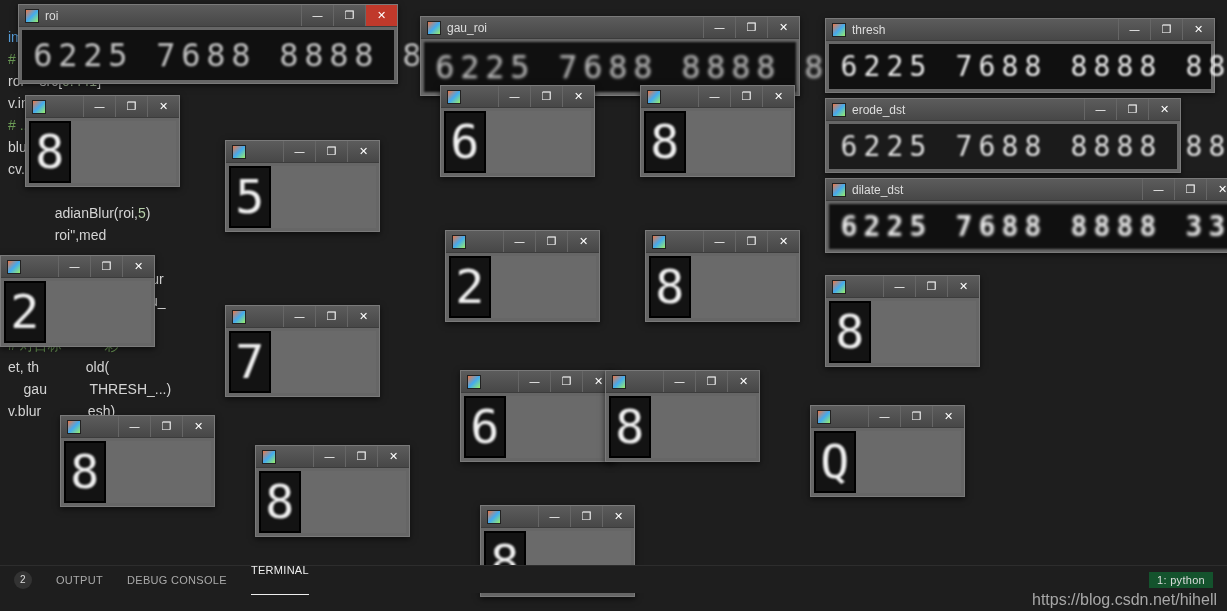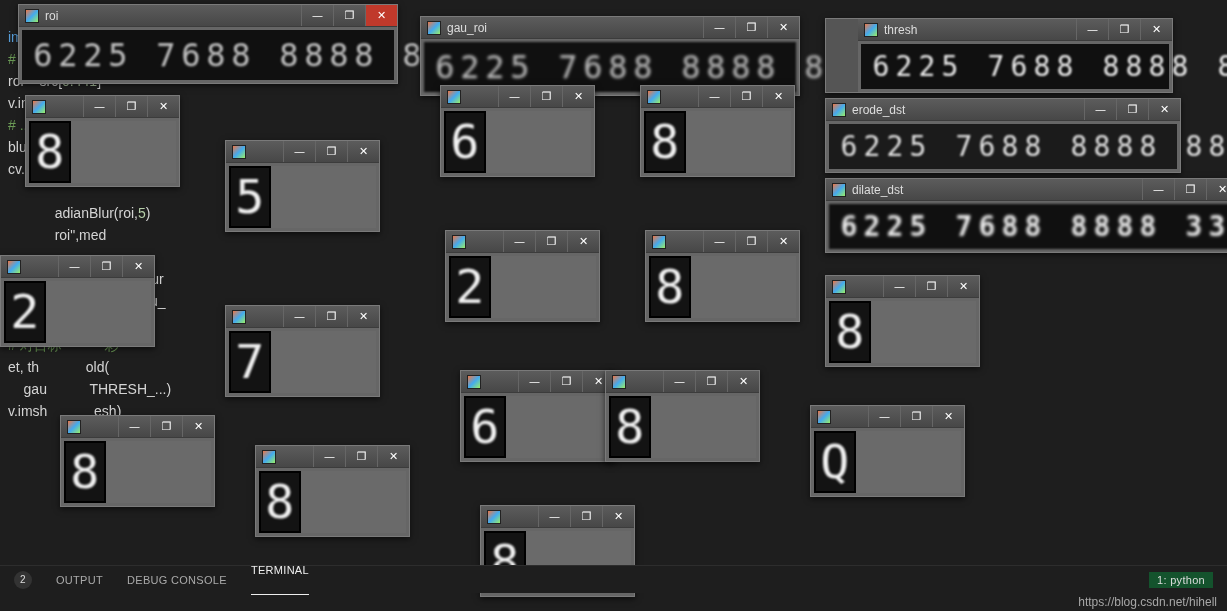--- a/index.html
+++ b/index.html
@@ -24,21 +24,21 @@
     border-top: 1px solid #2d2d2d; background: #1e1e1e;
   }
   .bottom-bar .count { background: #333; color: #ddd; width: 18px; height: 18px;
     display: flex; align-items: center; justify-content: center; border-radius: 9px; font-size: 10px; text-transform: none; }
   .bottom-bar .tab { cursor: pointer; color: #aaa; }
   .bottom-bar .tab.active { color: #eee; border-bottom: 1px solid #eee; padding-bottom: 18px; }
   .bottom-bar .spacer { flex: 1; }
   .bottom-bar .dropdown { text-transform: none; color: #ddd; background: #14532d; padding: 2px 8px; }
 
   .watermark {
-    position: absolute; right: 10px; bottom: 2px; color: #a7a7a7; font-size: 12px;
+    position: absolute; right: 10px; bottom: 2px; color: #a7a7a7; font-size: 16px;
   }
 
   
   .cvwin {
     position: absolute; background: #555; border: 1px solid #7a7a7a;
     box-shadow: 0 2px 6px rgba(0,0,0,.6);
   }
   .cvwin .titlebar {
     height: 22px; background: linear-gradient(#5c5c5c,#474747);
     display: flex; align-items: center; font-size: 12px; color: #ddd;
@@ -93,21 +93,21 @@
 
 <span>            adianBlur(roi,</span><span class="num">5</span><span>)</span>
 <span>            roi",med</span>
 
 <span>au_roi = cv.GaussianBlur</span>
 <span>v.imshow("gau_roi", gau_</span>
 
 <span class="cmt"># 对目标           彩</span>
 <span>et, th            old(</span>
 <span>    gau           THR</span><span>ESH_...)</span>
-<span>v.imsh            esh)</span>
+<span>v.blur            esh)</span>
 </div>
 
 <div class="cvwin" style="left:18px; top:4px; width:380px;">
   <div class="titlebar">
     <div class="appicon"></div>
     <div class="title">roi</div>
     <div class="btns">
       <div class="btn min"></div>
       <div class="btn max"></div>
       <div class="btn close red"></div>
@@ -176,21 +176,21 @@
     <div class="grp">
           <span class="d">8</span>
           <span class="d">8</span>
           <span class="d">8</span>
           <span class="d">8</span>
         </div>
   </div>
     </div>
 </div>
 
-<div class="cvwin" style="left:825px; top:18px; width:348px;padding-left:32px;">
+<div class="cvwin" style="left:825px; top:18px; width:390px;">
   <div class="titlebar">
     <div class="appicon"></div>
     <div class="title">thresh</div>
     <div class="btns">
         <div class="btn min"></div>
         <div class="btn max"></div>
         <div class="btn close"></div>
       </div>
   </div>
   <div class="client">

